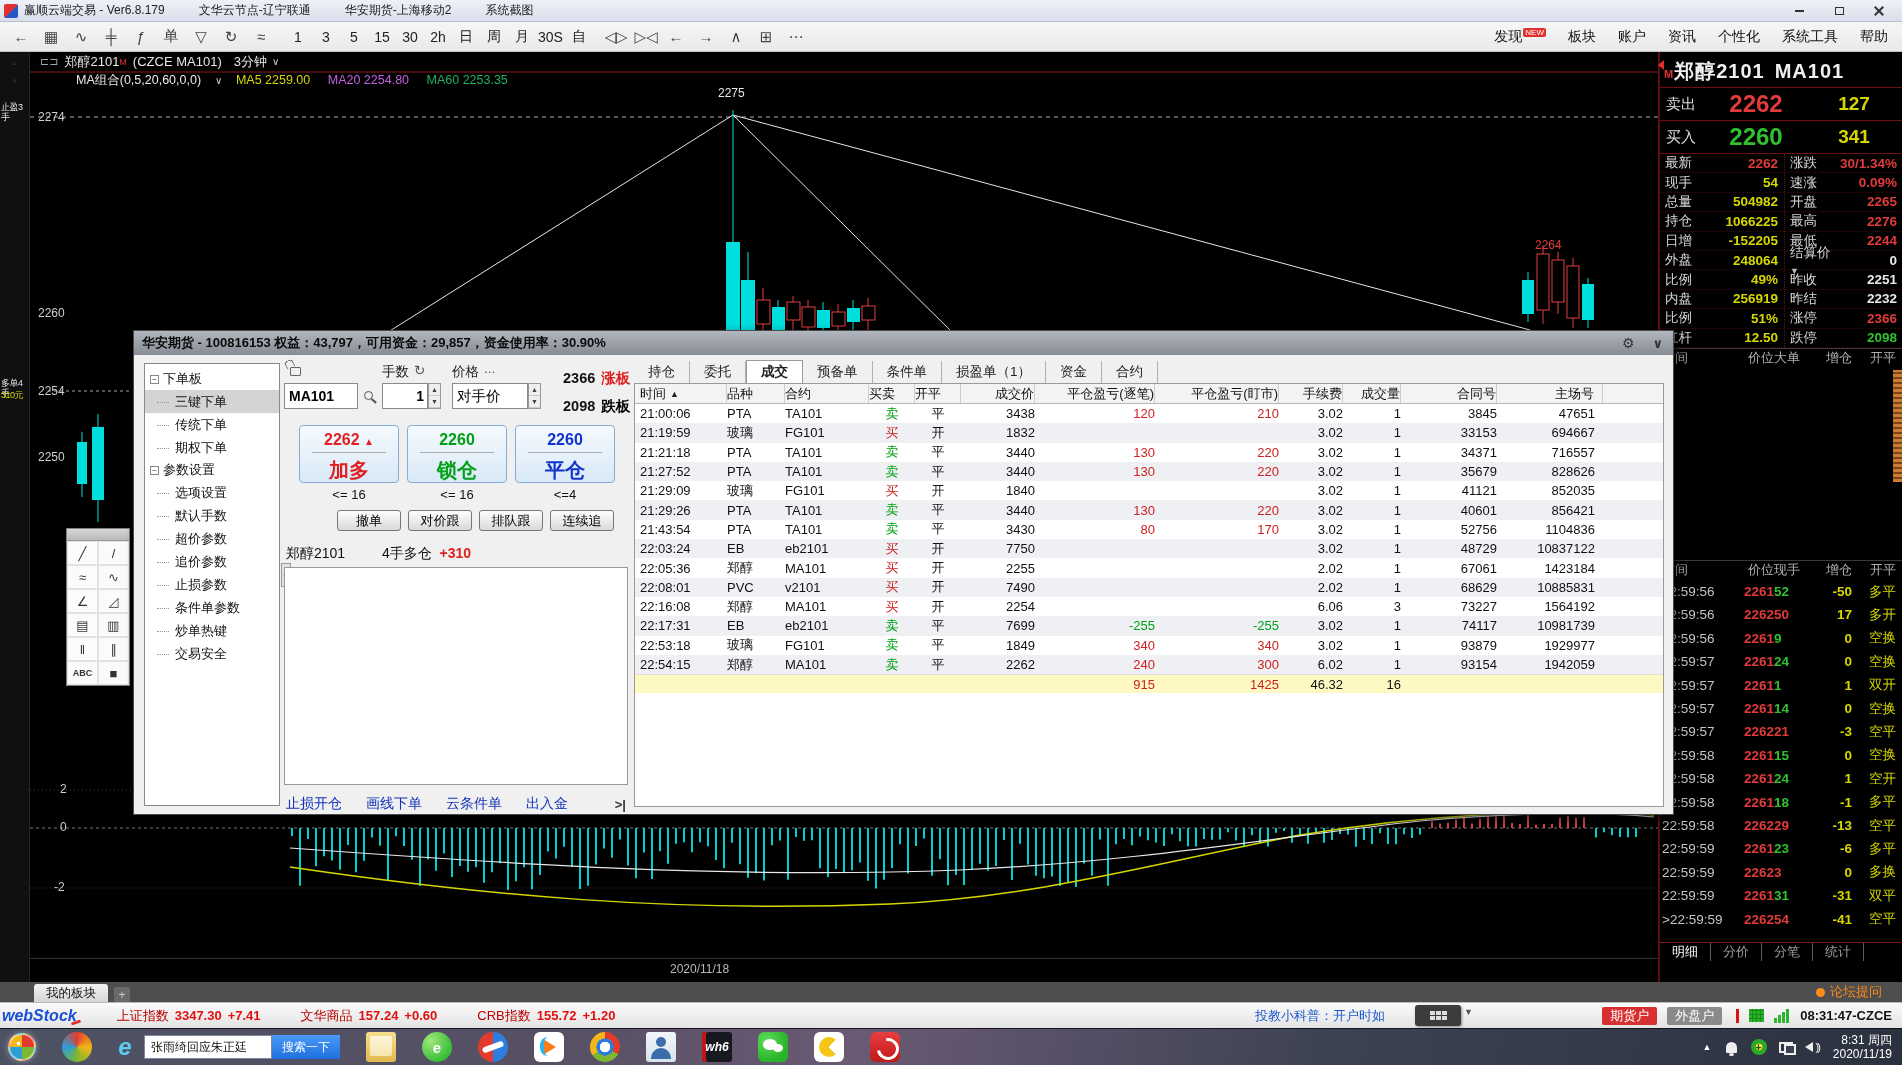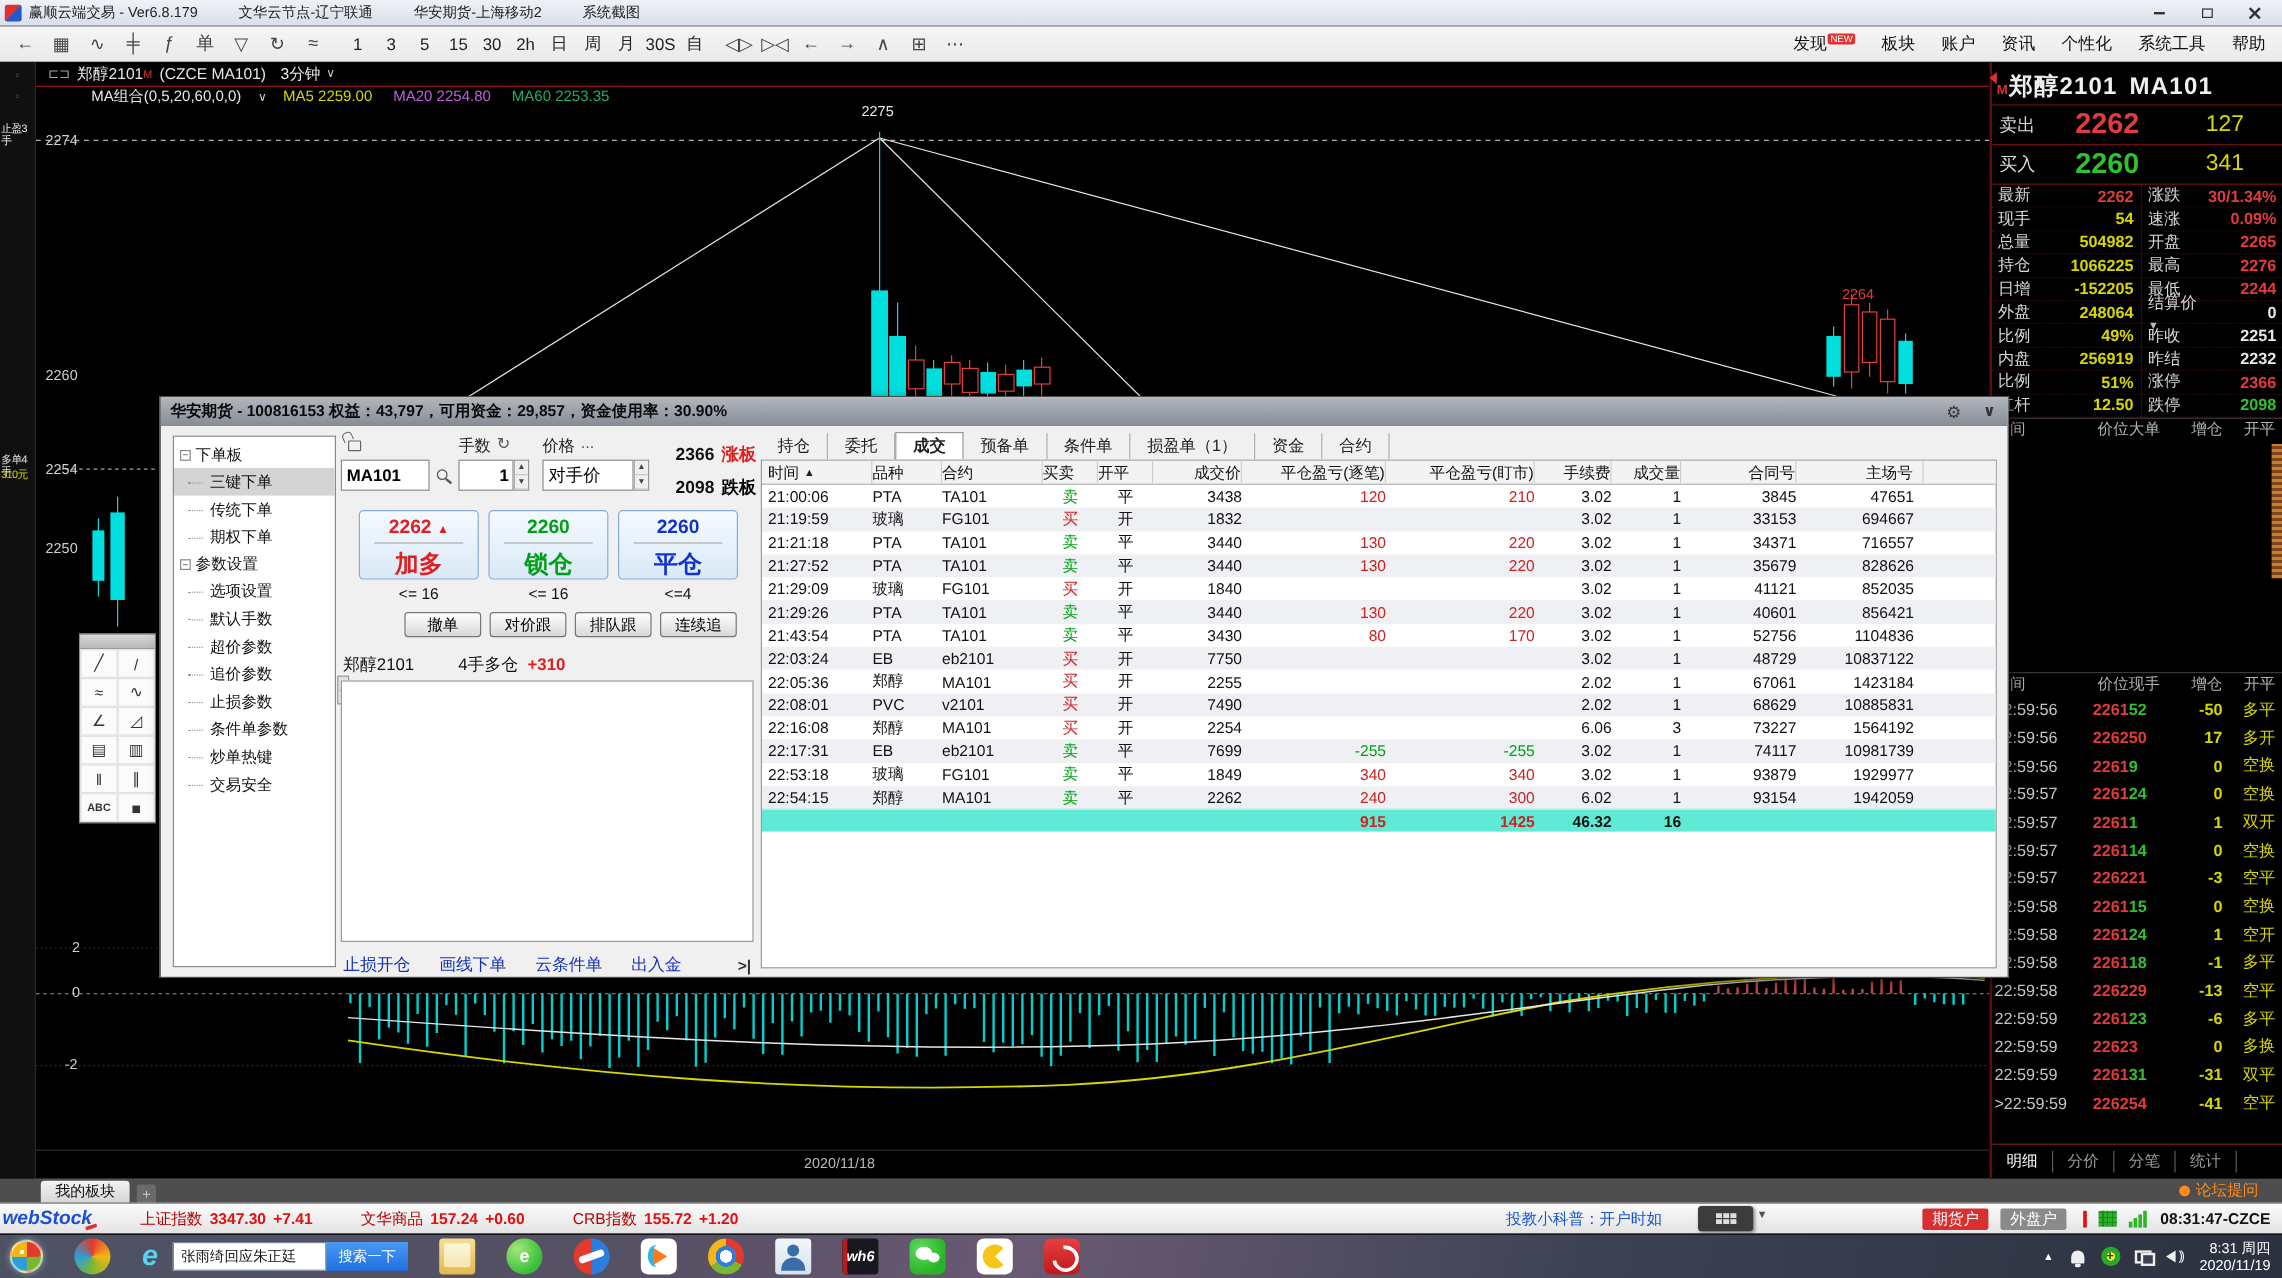--- a/index.html
+++ b/index.html
@@ -69,43 +69,43 @@
     border-left:2px solid #5f0d0d; z-index:4; color:#ddd; }
   .qp-marker { position:absolute; left:-2px; top:8px; width:0; height:0;
     border-top:5px solid transparent; border-bottom:5px solid transparent; border-right:6px solid #e03030; }
   .q-title { height:36px; display:flex; align-items:baseline; padding:6px 4px 0 4px;
     border-bottom:1px solid #6e0f0f; }
   .q-title .sup { color:#e03030; font-size:11px; font-weight:bold; margin-right:1px; }
   .q-title .nm { color:#efefef; font-size:20px; font-weight:bold; letter-spacing:1px; }
   .q-row { height:33px; display:flex; align-items:center; border-bottom:1px solid #6e0f0f; }
   .q-row .lbl { width:46px; padding-left:6px; font-size:15px; color:#ddd; }
   .q-row .prc { width:100px; text-align:center; font-size:24px; font-weight:bold; }
-  .q-row .vol { flex:1; text-align:center; font-size:19px; font-weight:normal; color:#d6d600; }
+  .q-row .vol { flex:1; text-align:center; font-size:19px; font-weight:bold; color:#d6d600; }
   .q-stats { position:relative; }
   .q-srow { height:19.4px; display:flex; align-items:center; font-size:13.5px;
     border-bottom:1px dotted rgba(120,20,20,.45); }
   .q-srow .l1 { width:52px; padding-left:5px; color:#d8d8d8; }
   .q-srow .v1 { width:66px; text-align:right; font-weight:bold; }
   .q-srow .l2 { width:62px; padding-left:12px; color:#d8d8d8; }
   .q-srow .v2 { flex:1; text-align:right; padding-right:5px; font-weight:bold; }
   .q-vline { position:absolute; left:124px; top:0; bottom:0; border-left:1px dotted #6a1212; }
   .q-caret { color:#bbb; font-size:9px; }
   .q-listhead { height:20px; display:flex; align-items:center; color:#b0b0b0; font-size:13px;
     border-top:1px solid #3a3a3a; }
   .q-empty { height:192px; position:relative; }
   .q-scroll { position:absolute; right:0; top:2px; width:9px; height:112px;
     background:repeating-linear-gradient(0deg,#c87c34 0 3px,#7c451a 3px 5px); }
   .tk-t { width:64px; padding-left:2px; color:#c4c4c4; }
   .tk-p { width:50px; text-align:right; font-weight:bold; color:#e23b3b; }
   .tk-v { width:36px; text-align:left; font-weight:bold; }
   .tk-d { width:42px; text-align:right; font-weight:bold; color:#d6d600; }
   .tk-a { flex:1; text-align:right; padding-right:6px; color:#d6d600; }
   .q-tickrow { height:23.4px; display:flex; align-items:center; font-size:13.5px; }
-  .q-tabs { position:absolute; left:0; bottom:0; width:100%; height:29px; display:flex;
-    align-items:center; border-top:1px solid #7c1a1a; font-size:13px; }
+  .q-tabs { position:absolute; left:0; bottom:0; width:100%; height:40px; display:flex;
+    align-items:flex-start; border-top:1px solid #7c1a1a; font-size:13px; }
   .q-tab { padding:0 12px; color:#9a9a9a; border-right:1px solid #5a5a5a; transform:skewX(0); }
   .q-tab.sel { color:#fff; }
 
   .red { color:#e23b3b; } .green { color:#30c030; } .yellow { color:#d6d600; } .white { color:#e8e8e8; }
 
   
   .dialog { position:absolute; left:133px; top:330px; width:1541px; height:485px; z-index:10;
     border:1px solid #4a4a4a; box-shadow:3px 4px 10px rgba(0,0,0,.55); background:#f0f0f0; }
   .dlg-title { height:24px; background:linear-gradient(#b2b6be,#878b93); display:flex; align-items:center;
     font-size:13px; font-weight:bold; color:#0a0a0a; padding-left:8px; }
@@ -164,21 +164,21 @@
   .dlg-tabs { display:flex; height:22px; align-items:flex-end; font-size:13.5px; color:#222; }
   .dlg-tab { padding:2px 14px; border-right:1px solid #b0b0b0; background:transparent; }
   .dlg-tab.sel { background:#fff; border:1px solid #9a9a9a; border-bottom:none; font-weight:bold; }
   .grid-box { position:absolute; left:0; top:22px; width:1030px; height:424px; background:#fff; border:1px solid #9a9a9a; }
   .thead { display:flex; height:20px; background:#f3f3f3; border-bottom:1px solid #b5b5b5; font-size:13px;
     color:#111; align-items:center; }
   .thead > span { border-right:1px solid #cfcfcf; height:100%; display:flex; align-items:center; }
   .thead > span.num { justify-content:flex-end; }
   .trow { display:flex; height:19.3px; align-items:center; font-size:13px; color:#111; }
   .trow:nth-child(even) { background:#eef0f3; }
-  .trow.total { background:#5eead4; border-top:1px solid #ddd; font-weight:bold; }
+  .trow.total { background:#fef9c3; border-top:1px solid #ddd; font-weight:normal; }
   .w0{width:92px;padding-left:5px}.w1{width:58px}.w2{width:84px}
   .w3{width:46px;text-align:center}.w4{width:46px;text-align:center}
   .w5{width:74px;text-align:right}.w6{width:120px;text-align:right}
   .w7{width:124px;text-align:right}.w8{width:64px;text-align:right}
   .w9{width:58px;text-align:right}.w10{width:96px;text-align:right}.w11{width:106px;text-align:right;padding-right:8px}
   .thead .w0 .sort { color:#222; font-size:9px; margin-left:4px; }
   .c-red { color:#cc2222; } .c-green { color:#00a014; }
   .s-buy { color:#d02020; } .s-sell { color:#00a014; }
 
   

